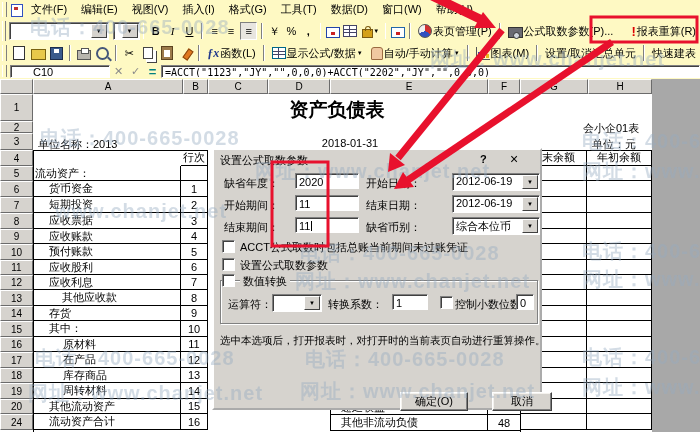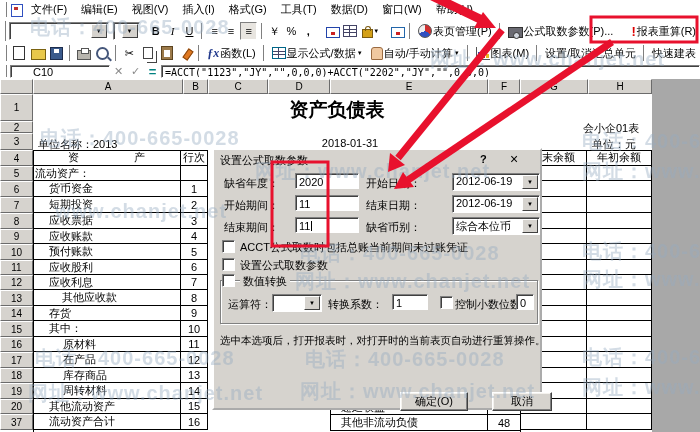--- a/index.html
+++ b/index.html
@@ -1,20 +1,20 @@
 <!DOCTYPE html>
 <html><head>
 <meta charset="utf-8">
 <style>
   html,body{margin:0;padding:0;}
   body{width:700px;height:432px;overflow:hidden;position:relative;
        font-family:"Liberation Sans","DejaVu Sans",sans-serif;font-size:11px;color:#000;
        background:#fff;}
   #app{position:absolute;inset:0;width:700px;height:432px;background:#d6d3ce;}
-  .bar{position:absolute;left:0;right:0;display:flex;align-items:center;background:#ffffff;}
+  .bar{position:absolute;left:0;right:0;display:flex;align-items:center;background:#fef9c3;}
   #menubar{top:0;height:19px;border-bottom:1px solid #b8b5ae;}
   #formatbar{top:19px;height:24px;border-bottom:1px solid #b8b5ae;}
   #stdbar{top:43px;height:20px;border-bottom:1px solid #b8b5ae;}
   #formulabar{top:63px;height:16px;}
   .handle{width:3px;height:80%;border-left:1px solid #fff;border-right:1px solid #808080;margin:0 3px 0 2px;}
   .sep{width:1px;height:16px;background:#808080;border-right:1px solid #fff;margin:0 3px;}
   .mitem{padding:2px 7px;white-space:nowrap;}
   .tbtn{display:flex;align-items:center;gap:1px;padding:1px 4px;white-space:nowrap;}
   .ibtn{width:18px;height:16px;display:flex;align-items:center;justify-content:center;margin:0 1px;}
   .pressed{border:1px solid;border-color:#808080 #fff #fff #808080;background:#e8e5e0;}
@@ -259,23 +259,22 @@
       <div class="hcell" style="left: 0px; top: 181px; width: 33px; height: 15px;">11</div>
       <div class="hcell" style="left: 0px; top: 196px; width: 33px; height: 15px;">12</div>
       <div class="hcell" style="left: 0px; top: 211px; width: 33px; height: 16px;">13</div>
       <div class="hcell" style="left: 0px; top: 227px; width: 33px; height: 15px;">14</div>
       <div class="hcell" style="left: 0px; top: 242px; width: 33px; height: 16px;">15</div>
       <div class="hcell" style="left: 0px; top: 258px; width: 33px; height: 15px;">16</div>
       <div class="hcell" style="left: 0px; top: 273px; width: 33px; height: 16px;">17</div>
       <div class="hcell" style="left: 0px; top: 289px; width: 33px; height: 15px;">18</div>
       <div class="hcell" style="left: 0px; top: 304px; width: 33px; height: 16px;">19</div>
       <div class="hcell" style="left: 0px; top: 320px; width: 33px; height: 15px; text-align: center;">20</div>
-      <div class="hcell" style="left: 0px; top: 335px; width: 33px; height: 16px;">37</div>
+      <div class="hcell" style="left: 0px; top: 335px; width: 33px; height: 16px;">24</div>
       <div class="tablebox" style="left: 33px; top: 71px; width: 175px; height: 282px;"></div>
-      <div class="cell ctr" style="left: 33px; top: 71px; width: 148px; height: 16px; white-space: pre;">资　　　　　产</div>
       <div class="cell ctr" style="left: 181px; top: 71px; width: 27px; height: 16px;">行次</div>
       <div class="cell" style="left: 33px; top: 87px; width: 148px; height: 15px; padding-left: 2px;">流动资产：</div>
       <div class="cell ctr" style="left: 181px; top: 87px; width: 27px; height: 15px;"></div>
       <div class="cell" style="left: 33px; top: 102px; width: 148px; height: 16px; padding-left: 16px;">货币资金</div>
       <div class="cell ctr" style="left: 181px; top: 102px; width: 27px; height: 16px;">1</div>
       <div class="cell" style="left: 33px; top: 118px; width: 148px; height: 16px; padding-left: 16px;">短期投资</div>
       <div class="cell ctr" style="left: 181px; top: 118px; width: 27px; height: 16px;">2</div>
       <div class="cell" style="left: 33px; top: 134px; width: 148px; height: 16px; padding-left: 16px;">应收票据</div>
       <div class="cell ctr" style="left: 181px; top: 134px; width: 27px; height: 16px;">3</div>
       <div class="cell" style="left: 33px; top: 150px; width: 148px; height: 15px; padding-left: 16px;">应收账款</div>

